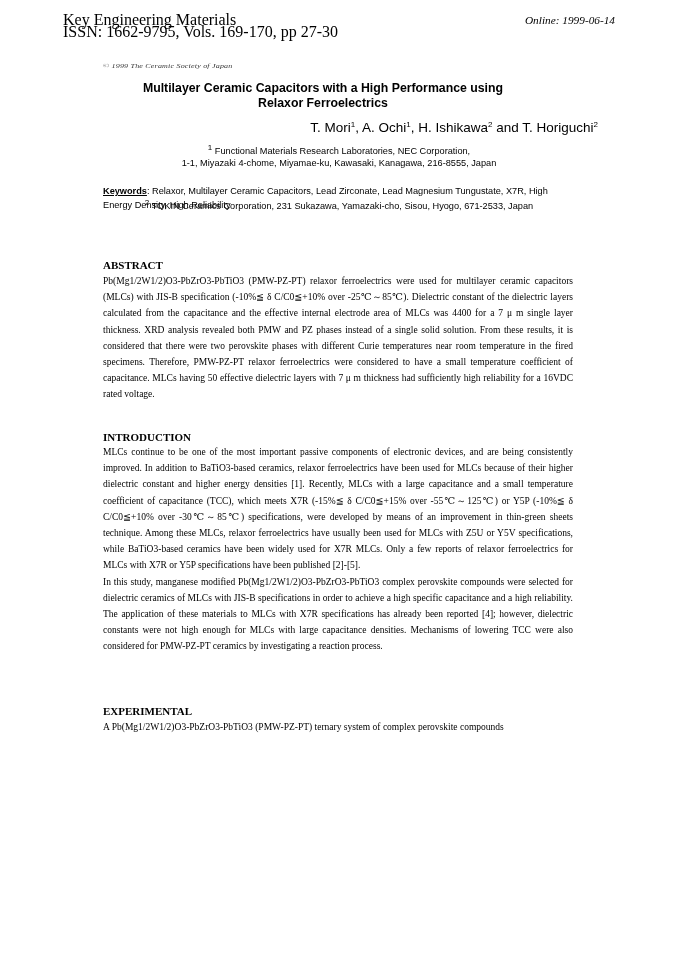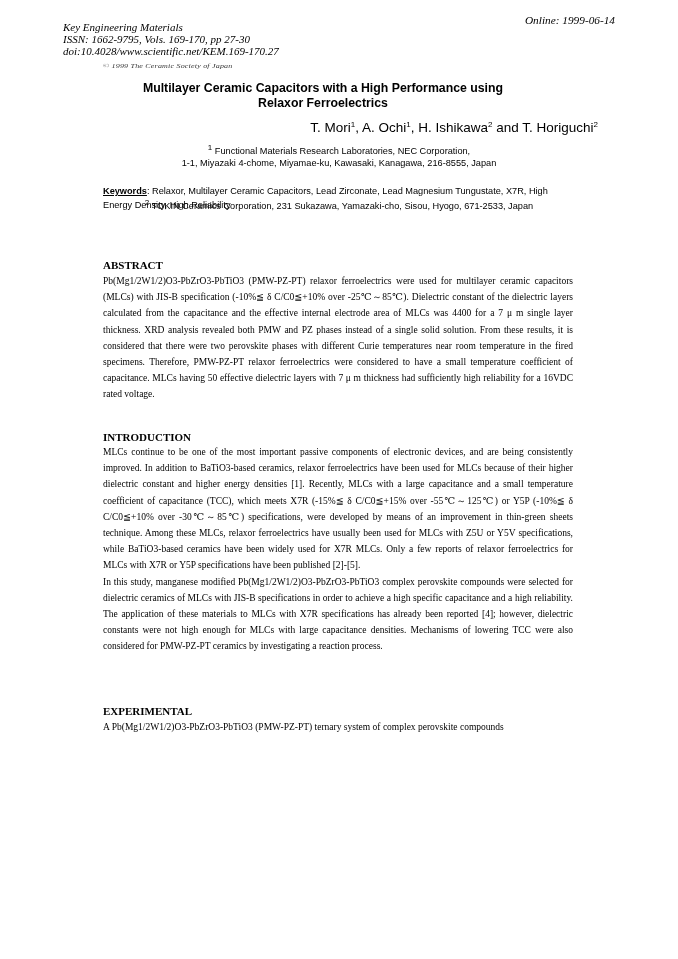--- a/index.html
+++ b/index.html
@@ -1,20 +1,20 @@
 <!DOCTYPE html>
 <html><head>
 <meta charset="utf-8">
 <style>
   html, body { margin: 0; padding: 0; background: #ffffff; }
   body { width: 678px; height: 959px; position: relative; overflow: hidden; color: #000; }
   .serif { font-family: "Liberation Serif", "DejaVu Serif", serif; }
   .sans { font-family: "Liberation Sans", "DejaVu Sans", sans-serif; }
 
-  .meta { position: absolute; left: 63px; top: 22px; font-style: italic; font-size: 11px; line-height: 11.8px; }
+  .meta { position: absolute; left: 63px; top: 14px; font-size: 16px; line-height: 11.8px; }
   .meta div { white-space: nowrap; }
   .online { position: absolute; right: 63px; top: 14px; font-style: italic; font-size: 11.3px; line-height: 12px; }
   .society { position: absolute; left: 103px; top: 63px; font-style: italic; font-size: 8px; color: #333; line-height: 10px; letter-spacing: 0.2px; transform: scaleY(0.75); transform-origin: top left; }
 
   .title { position: absolute; left: 64px; width: 518px; top: 81px; text-align: center; font-weight: bold; font-size: 12.3px; line-height: 14.5px; }
   .authors { position: absolute; left: 80px; width: 518px; top: 120px; text-align: right; font-size: 13.5px; line-height: 16px; }
   .authors sup, .aff sup { font-size: 8px; vertical-align: super; line-height: 0; }
   .aff { position: absolute; left: 80px; width: 518px; text-align: center; font-size: 9.2px; line-height: 12px; }
   .aff1 { top: 145px; text-align: center; }
   .aff2 { top: 164px; margin-top: 36px; }
@@ -31,21 +31,20 @@
   .intro-body { top: 444px; }
   .exp-head { top: 705px; }
   .exp-body { top: 719px; }
 </style>
 </head>
 <body>
 
 <div class="meta serif">
   <div>Key Engineering Materials</div>
   <div>ISSN: 1662-9795, Vols. 169-170, pp 27-30</div>
-  <div>doi:10.4028/www.scientific.net/KEM.169-170.27</div>
 </div>
 <div class="online serif">Online: 1999-06-14</div>
 <div class="society serif">© 1999 The Ceramic Society of Japan</div>
 
 <div class="title sans">
   <div>Multilayer Ceramic Capacitors with a High Performance using</div>
   <div>Relaxor Ferroelectrics</div>
 </div>
 
 <div class="authors sans">

